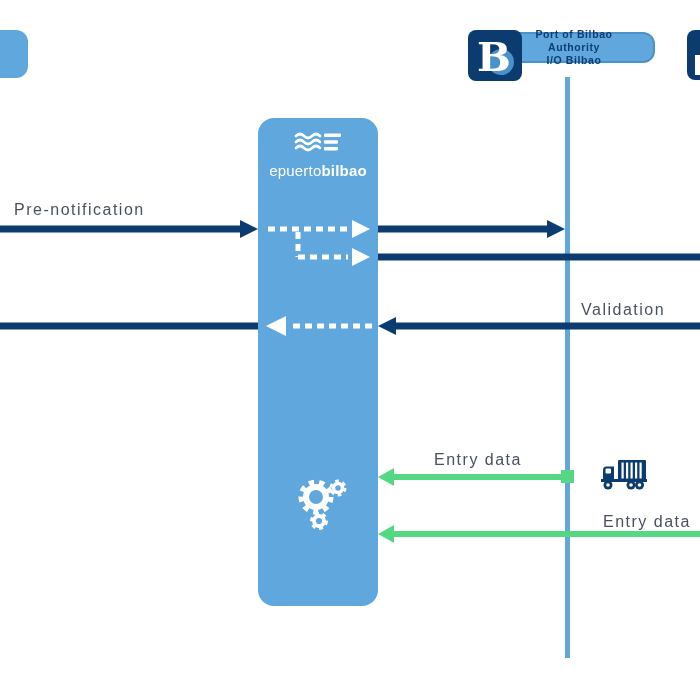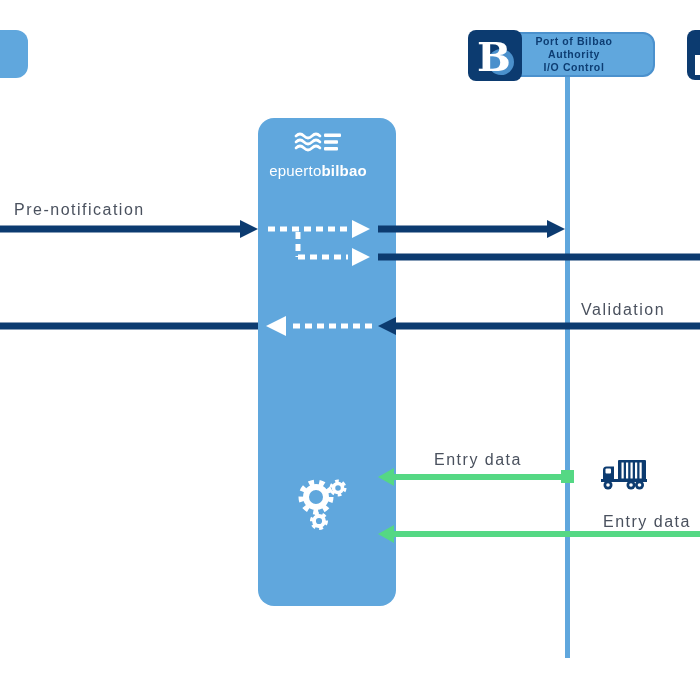--- a/index.html
+++ b/index.html
@@ -6,21 +6,21 @@
   .stage{
     position:relative;width:700px;height:700px;background:#ffffff;
     overflow:hidden;font-family:"Liberation Sans",sans-serif;
   }
   
   .actor-left{
     position:absolute;left:-14px;top:30px;width:42px;height:48px;
     background:#60a7dd;border-radius:12px;
   }
   .port-box{
-    position:absolute;left:493px;top:32px;width:162px;height:45px;
+    position:absolute;left:493px;top:32px;width:162px;height:31px;
     background:#60a7dd;border:2px solid #4b91cd;border-radius:12px;
     box-sizing:border-box;display:flex;align-items:center;justify-content:center;
   }
   .port-box .port-text{
     text-align:center;color:#0d3d73;font-weight:bold;font-size:10.5px;
     line-height:1.25;letter-spacing:0.6px;
   }
   .b-logo{position:absolute;left:468px;top:30px;width:54px;height:51px;}
   .actor-right{
     position:absolute;left:687px;top:30px;width:30px;height:50px;
@@ -28,21 +28,21 @@
   }
   .actor-right .glyph{
     position:absolute;left:8px;top:25px;width:5px;height:20px;background:#ffffff;
   }
   .lifeline{
     position:absolute;left:565px;top:77px;width:5px;height:581px;background:#60a7dd;
   }
   
   .panel{
     position:absolute;left:258px;top:118px;width:120px;height:488px;
-    background:#60a7dd;border-radius:16px;padding-left:18px;
+    background:#60a7dd;border-radius:16px;
   }
   .panel .brand{
     position:absolute;left:0;top:14px;width:120px;text-align:center;color:#fff;
   }
   .panel .brand .brand-text{
     display:block;margin-top:4px;font-size:15px;letter-spacing:0.2px;
   }
   .brand-text .light{font-weight:normal;}
   .brand-text .bold{font-weight:bold;}
   .gears{position:absolute;left:0;top:330px;}
@@ -61,21 +61,21 @@
 <body>
 
 <div class="stage">
 
   <div class="actor-left"></div>
 
   <div class="port-box">
     <div class="port-text">
       <div>Port of Bilbao</div>
       <div>Authority</div>
-      <div>I/O Control</div>
+      <div>I/O Bilbao</div>
     </div>
   </div>
   <div class="b-logo">
     <svg width="54" height="51" viewBox="0 0 54 51">
       <rect x="0" y="0" width="54" height="51" rx="8" fill="#0c3b70"></rect>
       <circle cx="33" cy="32" r="13" fill="#4a90cc"></circle>
       <text x="26" y="41" text-anchor="middle" font-family="DejaVu Serif, serif" font-size="40" font-weight="bold" fill="#ffffff">B</text>
     </svg>
   </div>
 

